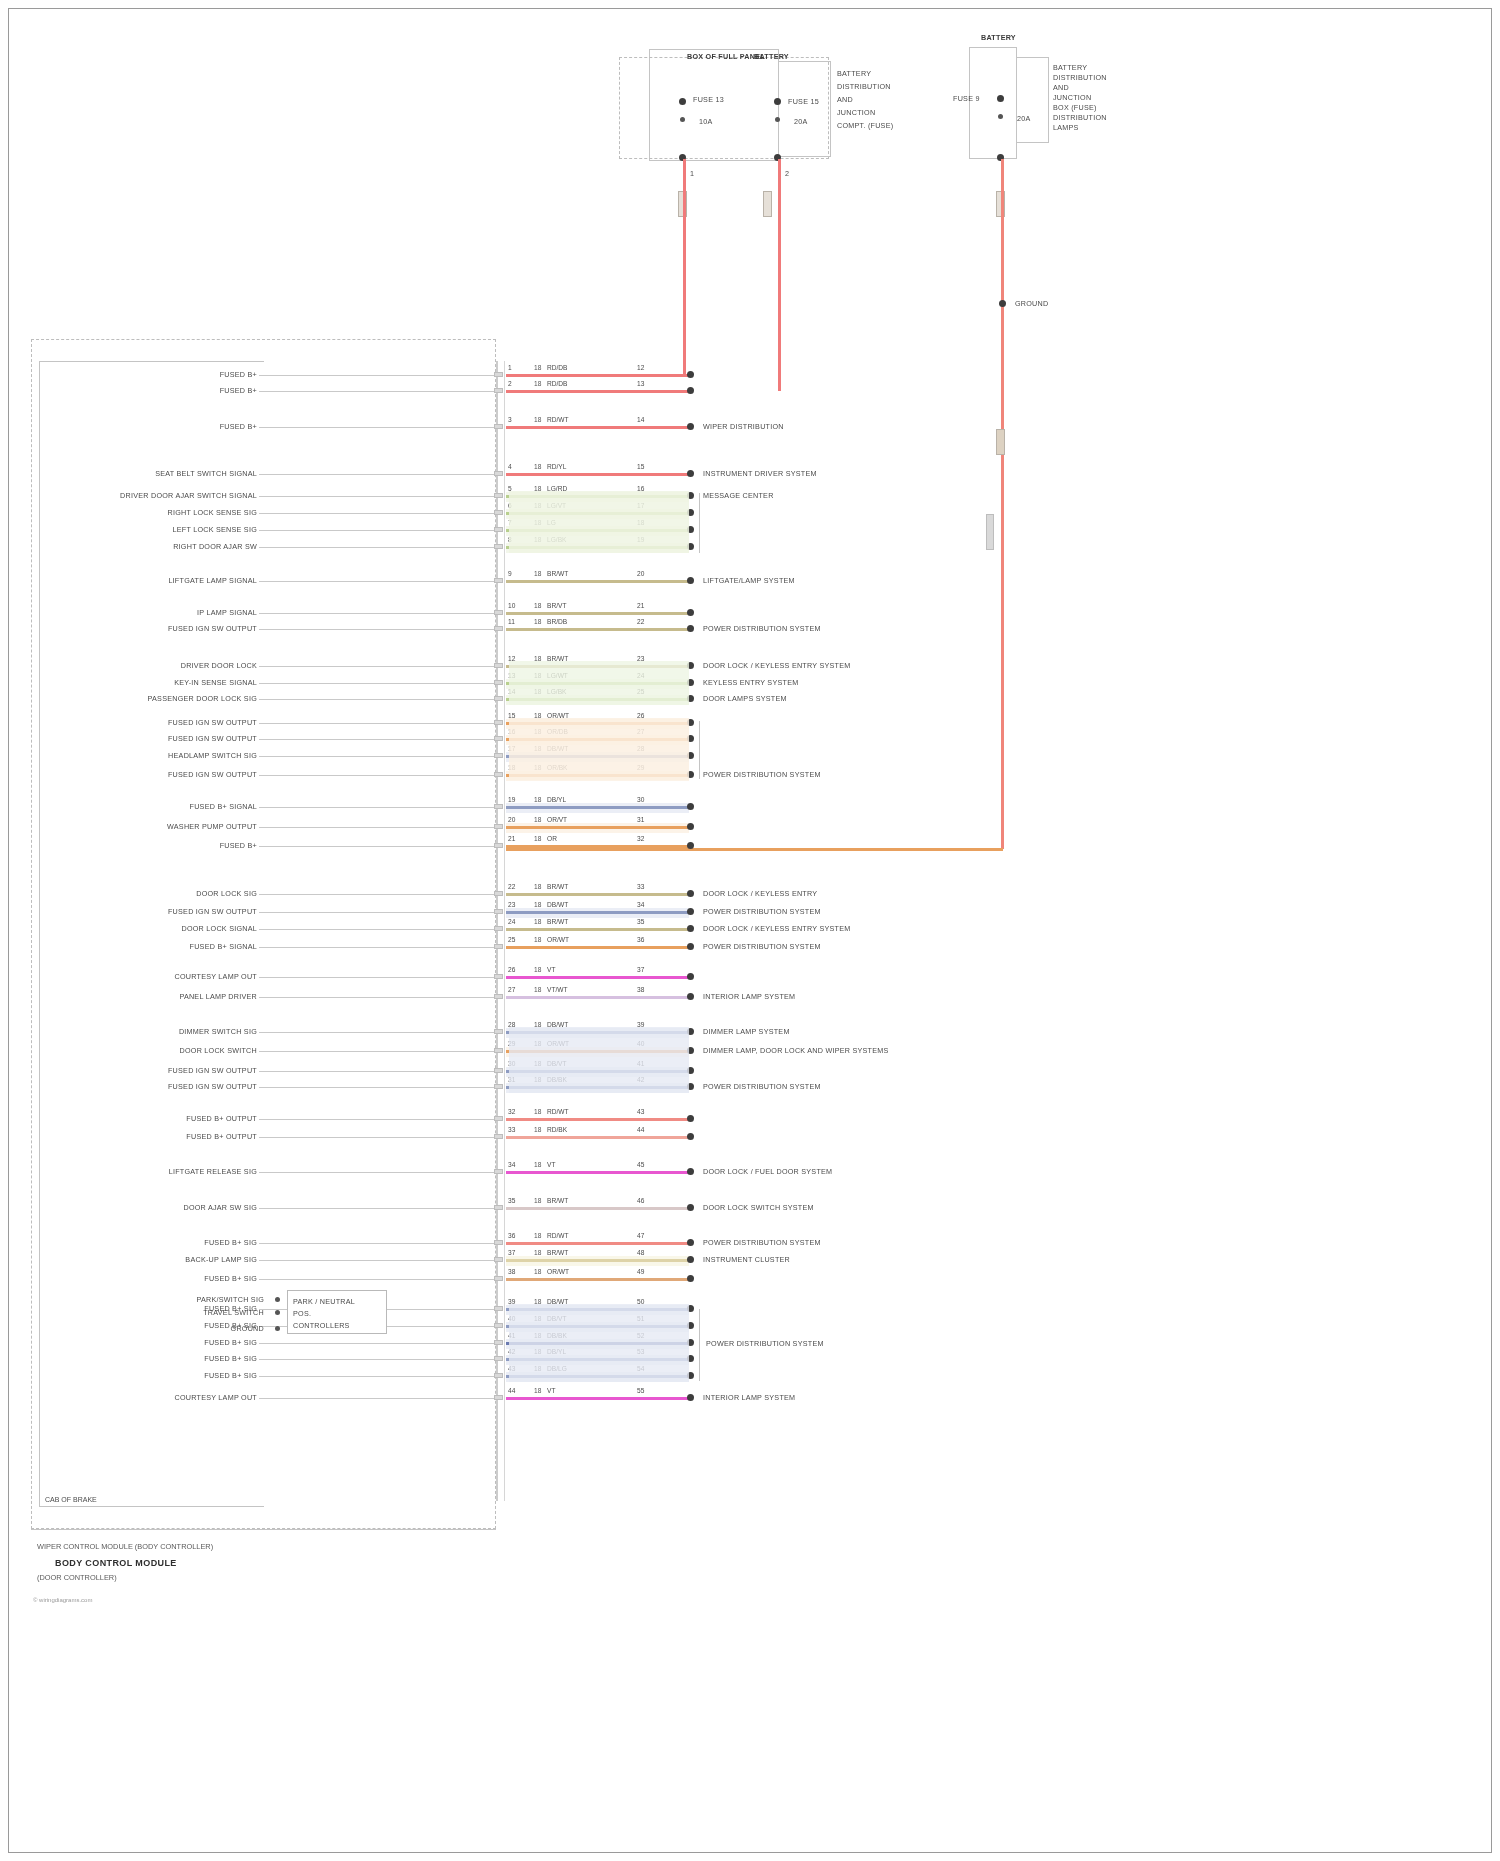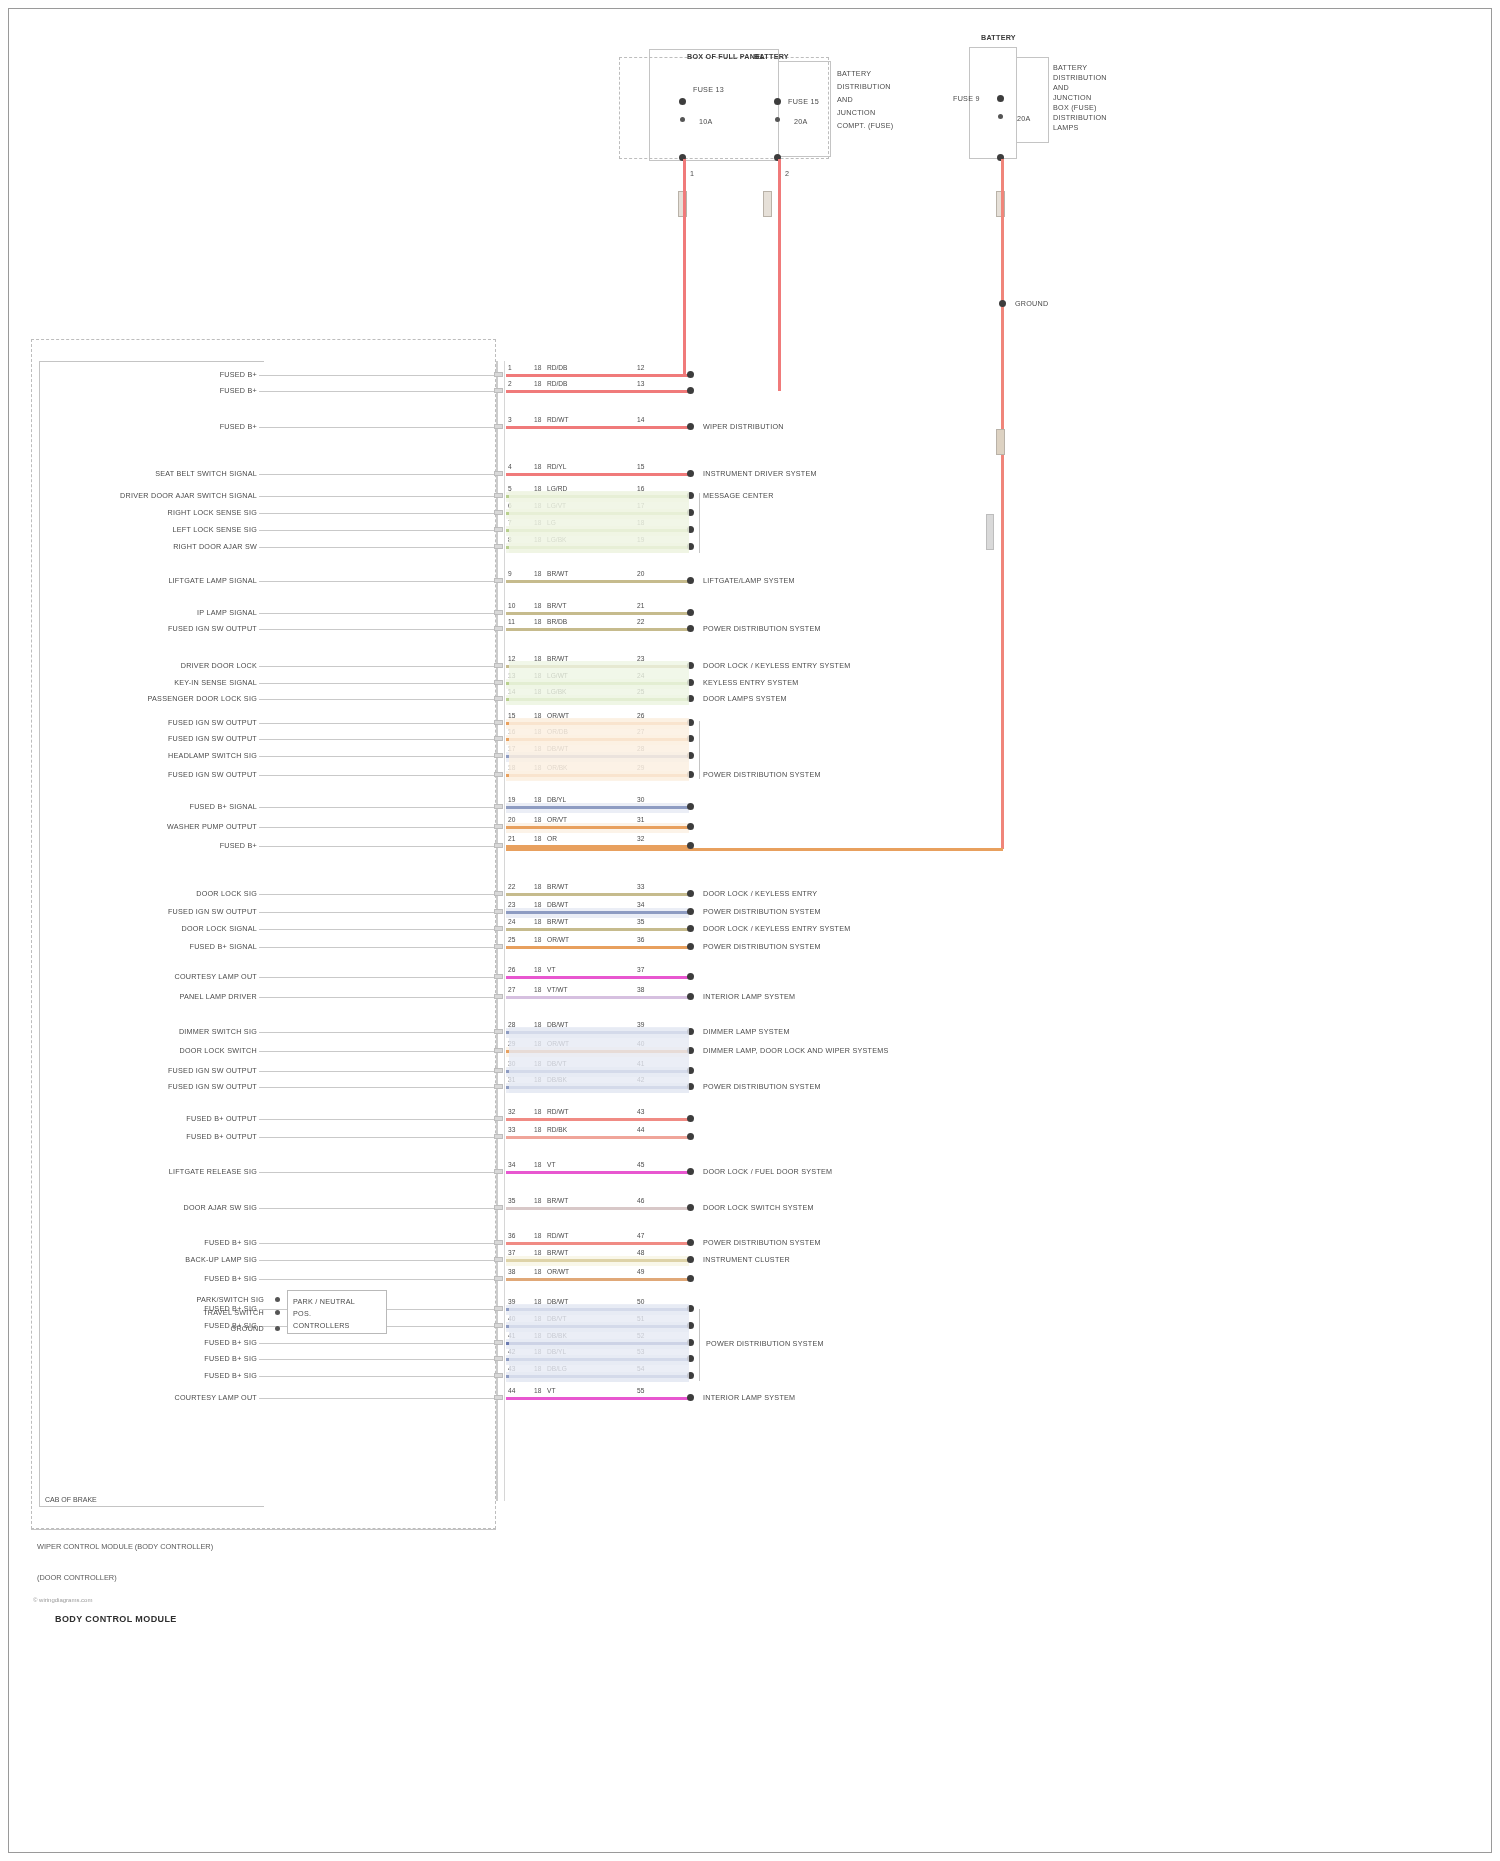--- a/index.html
+++ b/index.html
@@ -43,21 +43,21 @@
 
 <div id="page">
   <div id="frame">
 
     <div class="box" style="left:640px;top:40px;width:130px;height:112px;"></div>
     <div class="dash" style="left:610px;top:48px;width:210px;height:102px;"></div>
     <div class="lbl b" style="left:678px;top:43px;">BOX OF FULL PANEL</div>
     <div class="lbl b" style="left:745px;top:43px;">BATTERY</div>
 
     <div class="dot" style="left:670px;top:89px;"></div>
-    <div class="lbl" style="left:684px;top:76px;">FUSE 13</div>
+    <div class="lbl" style="left:684px;top:86px;">FUSE 13</div>
     <div class="sdot" style="left:671px;top:108px;"></div>
     <div class="lbl" style="left:690px;top:108px;">10A</div>
 
     <div class="dot" style="left:765px;top:89px;"></div>
     <div class="lbl" style="left:779px;top:88px;">FUSE 15</div>
     <div class="sdot" style="left:766px;top:108px;"></div>
     <div class="lbl" style="left:785px;top:108px;">20A</div>
 
     <div class="box" style="left:770px;top:52px;width:52px;height:96px;border-left:none;"></div>
     <div class="lbl" style="left:828px;top:60px;">BATTERY</div>
@@ -662,18 +662,18 @@
 
     <div class="vline" style="left:690px;top:1300px;height:72px;background:#c4c4c4;"></div>
     <div class="lbl" style="left:697px;top:1330px;">POWER DISTRIBUTION SYSTEM</div>
 
     <div class="vline" style="left:690px;top:712px;height:58px;background:#c4c4c4;"></div>
 
     <div class="vline" style="left:690px;top:484px;height:60px;background:#c4c4c4;"></div>
 
     <div class="hline" style="left:22px;top:1520px;width:465px;"></div>
     <div class="titles" style="left:28px;top:1533px;">WIPER CONTROL MODULE (BODY CONTROLLER)</div>
-    <div class="titleb" style="left:28px;top:1605px;padding-left:18px;">BODY CONTROL MODULE</div>
+    <div class="titleb" style="left:28px;top:1549px;padding-left:18px;">BODY CONTROL MODULE</div>
     <div class="titles" style="left:28px;top:1564px;">(DOOR CONTROLLER)</div>
     <div class="copy" style="left:24px;top:1588px;">© wiringdiagrams.com</div>
 
   </div>
 </div>
 
 </body></html>

